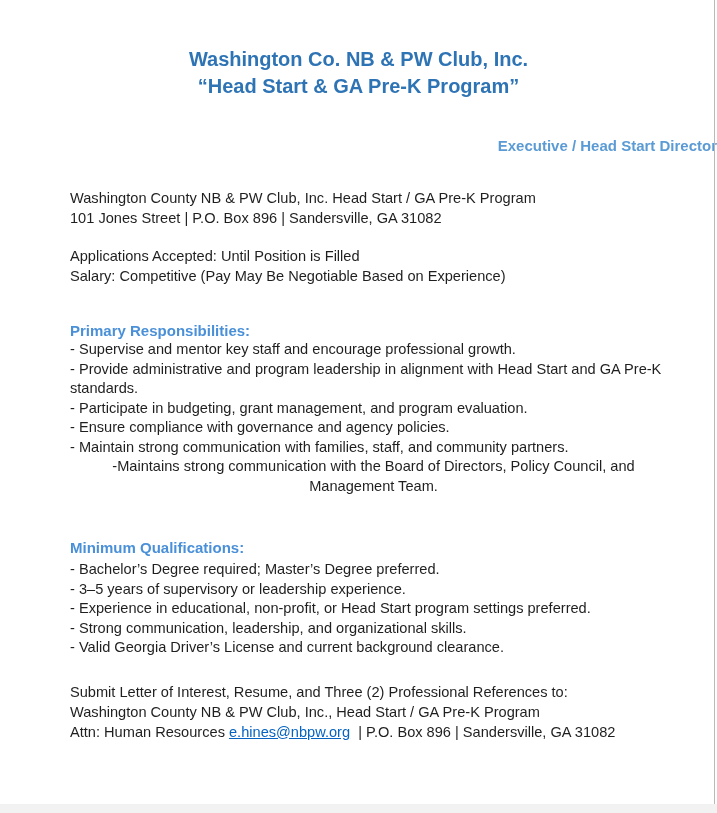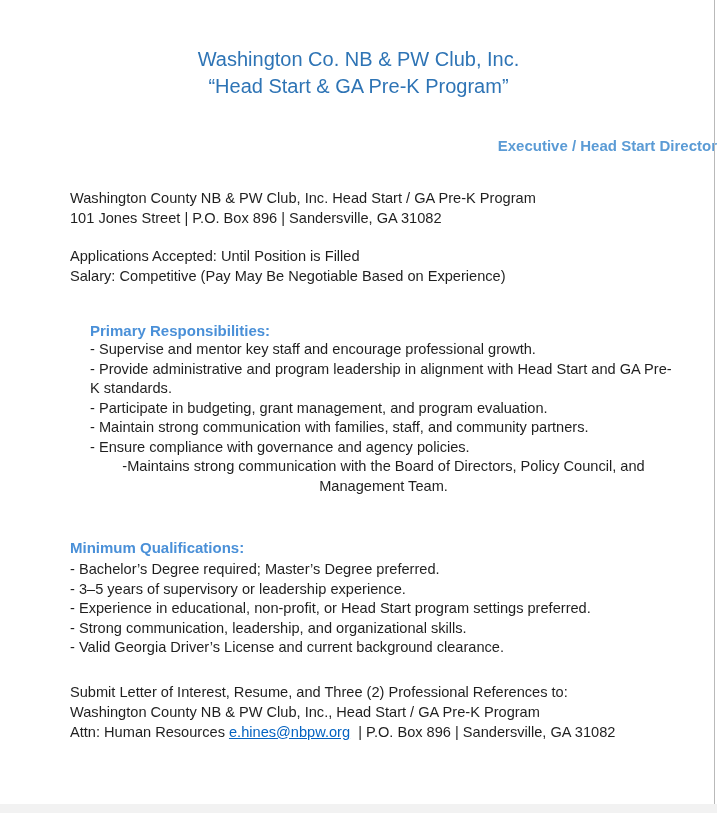--- a/index.html
+++ b/index.html
@@ -31,21 +31,21 @@
     bottom: 0;
     width: 100%;
     height: 9px;
     background: #f2f2f2;
   }
   .doc-title {
     margin: 46px 0 0 0;
     text-align: center;
     color: #2e74b5;
     font-size: 20px;
-    font-weight: normal;
+    font-weight: bold;
     line-height: 27px;
   }
   .announcement {
     margin: 26px 0 0 0;
     text-align: center;
     color: #2e74b5;
     font-size: 15px;
     font-weight: bold;
     line-height: 18px;
   }
@@ -65,21 +65,21 @@
   .content p { margin: 0; }
   .org-block { margin-top: 34px; }
   .details-block { margin-top: 19px; }
   .section-heading {
     margin-top: 0;
     color: #4a90d8;
     font-weight: bold;
     font-size: 15px;
     line-height: 19px;
   }
-  .section-primary { margin-top: 35px; margin-left: 20px; }
+  .section-primary { margin-top: 35px; }
   .section-heading { margin-bottom: 8px; }
   .section-qualifications { margin-top: 42px; }
   .section-qualifications .section-heading { margin-bottom: 3px; }
   .extra-line { margin-top: 8px; text-align: center; }
   .submit-block { margin-top: 24px; line-height: 20px; }
   .attn-line { white-space: pre-wrap; }
   .email-link {
     color: #0563c1;
     text-decoration: underline;
     cursor: pointer;
@@ -109,22 +109,22 @@
     <div class="details-block">
       <p>Applications Accepted: Until Position is Filled</p>
       <p>Salary: Competitive (Pay May Be Negotiable Based on Experience)</p>
     </div>
 
     <div class="section-primary">
       <p class="section-heading">Primary Responsibilities:</p>
       <p>- Supervise and mentor key staff and encourage professional growth.</p>
       <p>- Provide administrative and program leadership in alignment with Head Start and GA Pre-K standards.</p>
       <p>- Participate in budgeting, grant management, and program evaluation.</p>
+      <p>- Ensure compliance with governance and agency policies.</p>
       <p>- Maintain strong communication with families, staff, and community partners.</p>
-      <p>- Ensure compliance with governance and agency policies.</p>
       <p class="extra-line">-Maintains strong communication with the Board of Directors, Policy Council, and Management Team.</p>
     </div>
 
     <div class="section-qualifications">
       <p class="section-heading">Minimum Qualifications:</p>
       <p>- Bachelor’s Degree required; Master’s Degree preferred.</p>
       <p>- 3–5 years of supervisory or leadership experience.</p>
       <p>- Experience in educational, non-profit, or Head Start program settings preferred.</p>
       <p>- Strong communication, leadership, and organizational skills.</p>
       <p>- Valid Georgia Driver’s License and current background clearance.</p>

